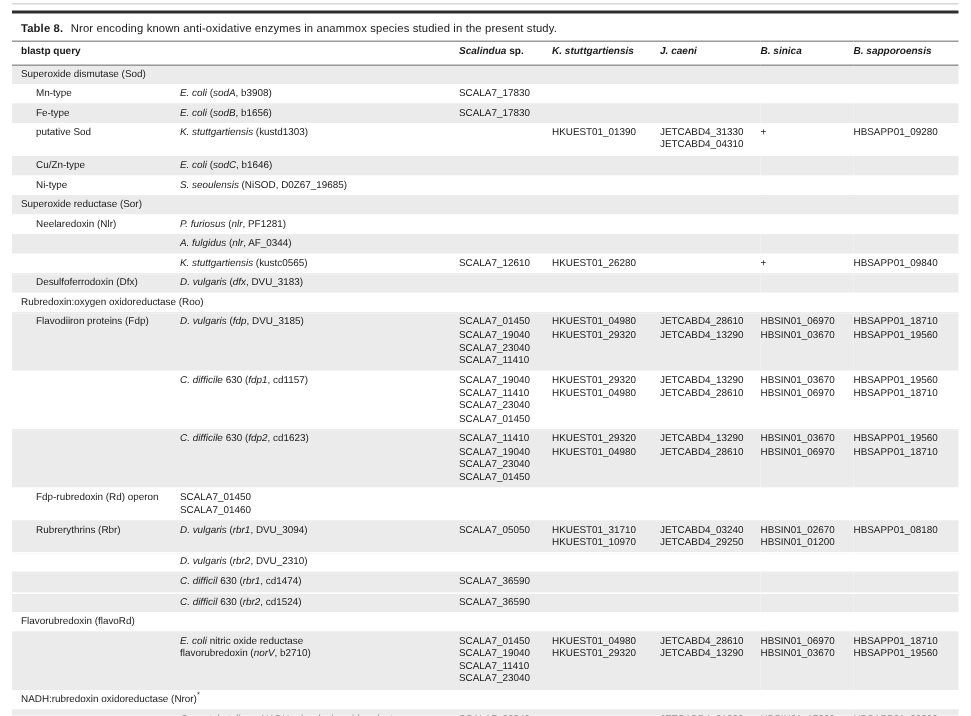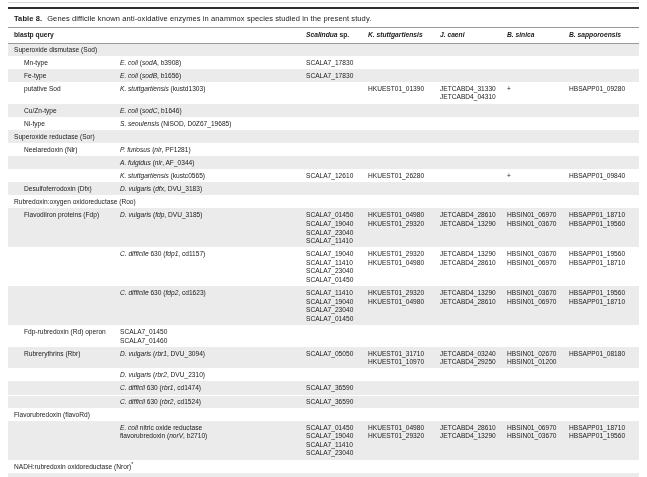--- a/index.html
+++ b/index.html
@@ -47,21 +47,21 @@
   i{font-style:italic;}
 </style>
 </head>
 <body>
 
 <div class="sheet">
   <div class="top-hairline"></div>
   <div class="top-rule"></div>
 
   <div class="title">
-    <b>Table 8.</b><span>Genes difficile known anti-oxidative enzymes in anammox species studied in the present study.</span>
+    <b>Table 8.</b><span>Nror encoding known anti-oxidative enzymes in anammox species studied in the present study.</span>
   </div>
 
   <table>
     <colgroup>
       <col style="width:112px">
         <col style="width:186px">
         <col style="width:62px">
       <col style="width:72px">
         <col style="width:67px">
         <col style="width:62px">

